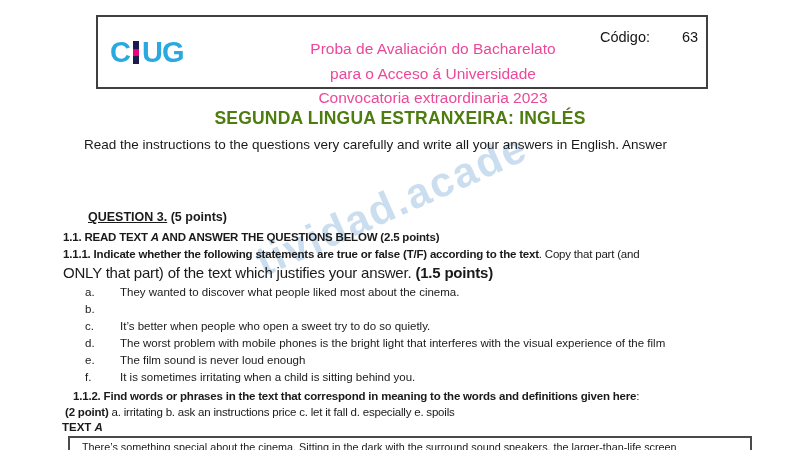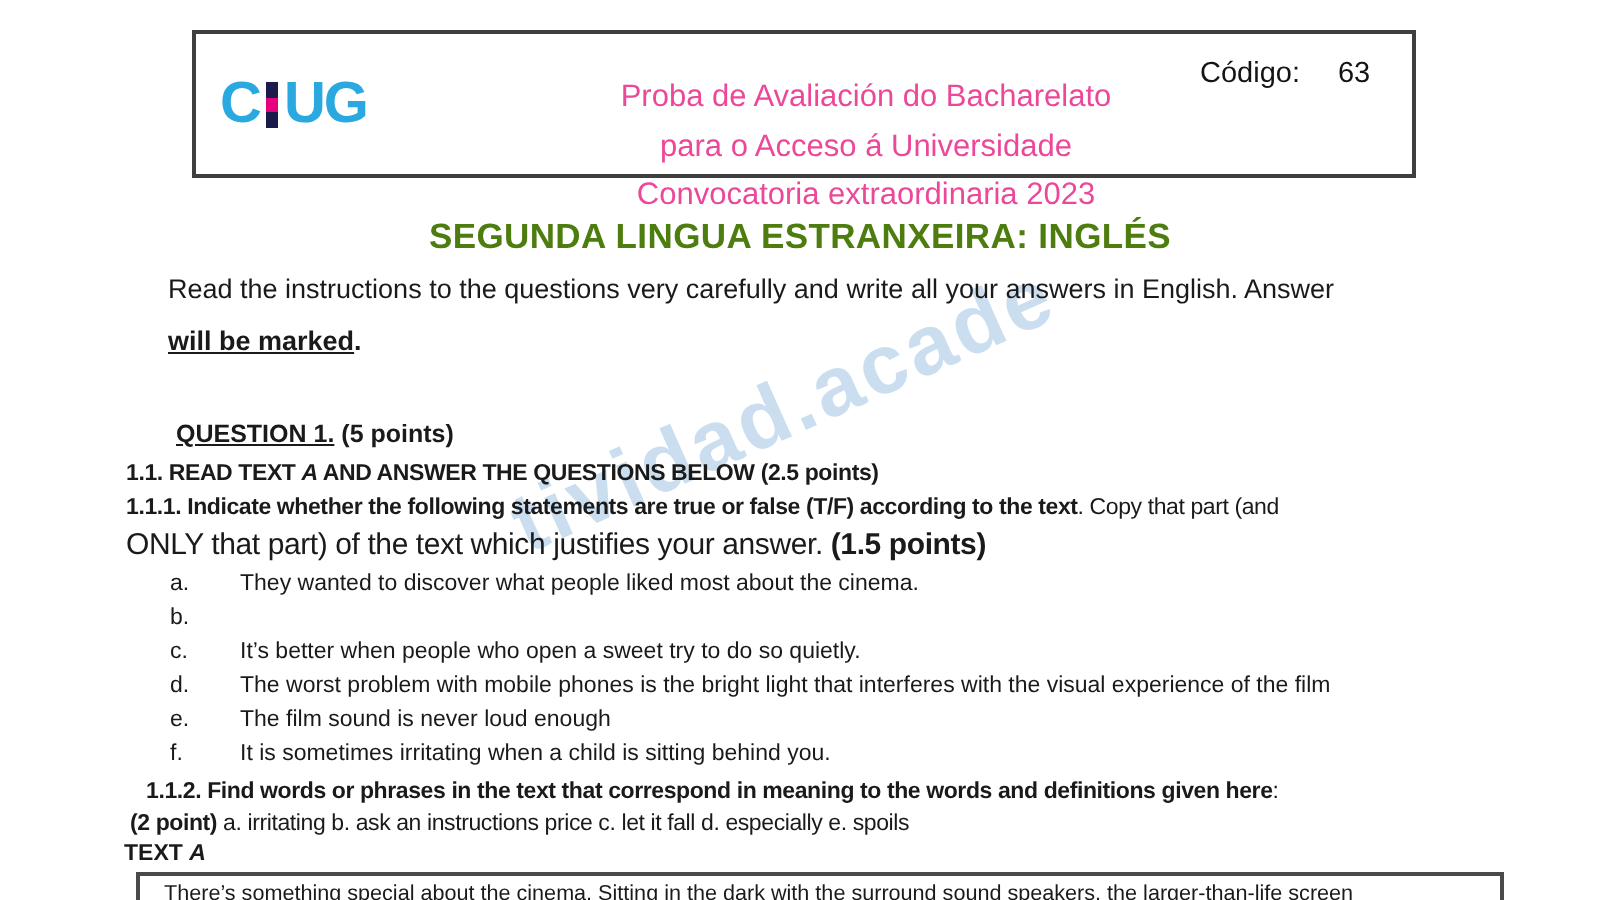--- a/index.html
+++ b/index.html
@@ -28,21 +28,21 @@
   .bar-seg{display:block;width:6px;}
   .bar-top{height:8px;background:#1b1b4d;}
   .bar-mid{height:7px;background:#e6007e;}
   .bar-bot{height:8px;background:#1b1b4d;}
   .logo-org{margin-left:6px;font-size:7.5px;font-weight:bold;color:#17175a;
             line-height:9px;letter-spacing:.2px;}
   .header-center{flex:1;text-align:center;font-size:15.5px;line-height:24.6px;
                  padding-top:20px;color:#ec4899;}
   .header-code{width:106px;padding-top:12px;font-size:14.5px;color:#141414;
                box-sizing:border-box;}
-  .header-code .code-value{margin-left:19px;}
+  .header-code .code-value{margin-left:32px;}
 
   .page-title{left:0;right:0;top:108px;text-align:center;font-weight:bold;
               font-size:17.5px;color:#4d7c0f;letter-spacing:.2px;}
 
   .instructions{left:84px;top:132px;width:690px;font-size:13.5px;line-height:26.3px;}
   .instr-line{white-space:nowrap;}
 
   .q1-heading{left:88px;top:210px;font-size:12.5px;white-space:nowrap;}
   .q11-line{left:63px;top:231px;font-size:11.5px;letter-spacing:-.2px;white-space:nowrap;}
   .q111-l1{left:63px;top:248px;font-size:11.5px;letter-spacing:-.2px;white-space:nowrap;}
@@ -90,24 +90,23 @@
       </div>
       <div class="header-code">
         <span>Código:</span><span class="code-value">63</span>
       </div>
     </div>
 
     <div class="abs page-title">SEGUNDA LINGUA ESTRANXEIRA: INGLÉS</div>
 
     <div class="abs instructions">
       <div class="instr-line runs"><span>Read the instructions to the questions very carefully and write all your answers in English. Answer</span></div>
-      <div class="instr-line runs"><span class="rb ru">will be marked</span><span class="rb">.</span></div>
     </div>
 
-    <div class="abs q1-heading runs"><span class="rb ru">QUESTION 1.</span><span class="rb">  </span><span class="rb">(5 points)</span></div>
+    <div class="abs q1-heading runs"><span class="rb ru">QUESTION 3.</span><span class="rb">  </span><span class="rb">(5 points)</span></div>
 
     <div class="abs q11-line runs"><span class="rb">1.1. READ TEXT </span><span class="rb ri">A</span><span class="rb"> AND ANSWER THE QUESTIONS BELOW    </span><span class="rb">(2.5 points)</span></div>
 
     <div class="abs q111-l1 runs"><span class="rb">1.1.1. Indicate whether the following statements are true or false (T/F) according to the text</span><span>. Copy that part (and</span></div>
     <div class="abs q111-l2 runs"><span>ONLY that part) of the text which justifies your answer.     </span><span class="rb">(1.5 points)</span></div>
 
     <div class="abs statements">
       <div class="statement-row">
         <span class="statement-label">a.</span>
         <span class="statement-text">They wanted to discover what people liked most about the cinema.</span>

